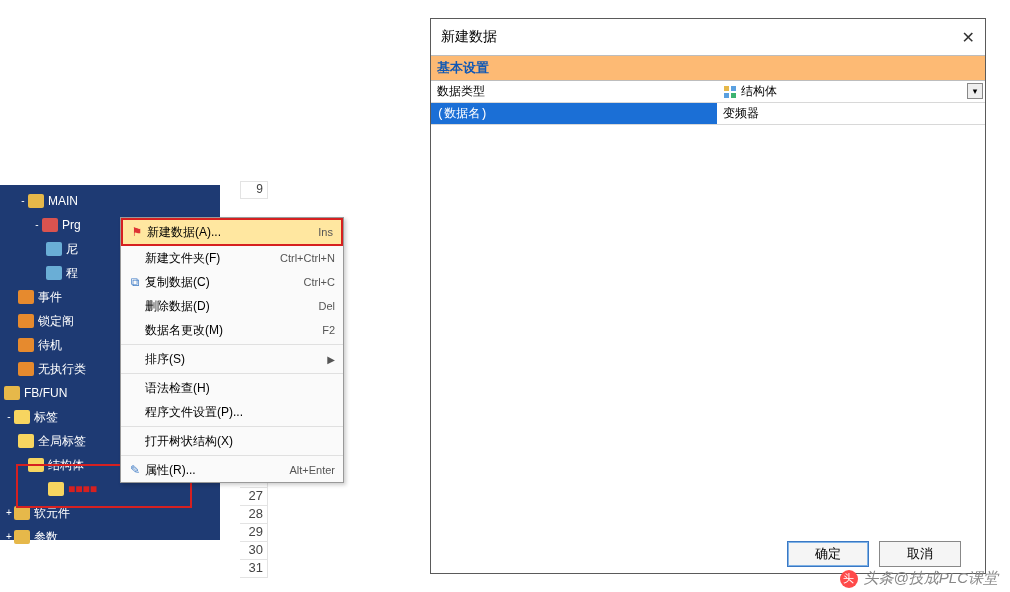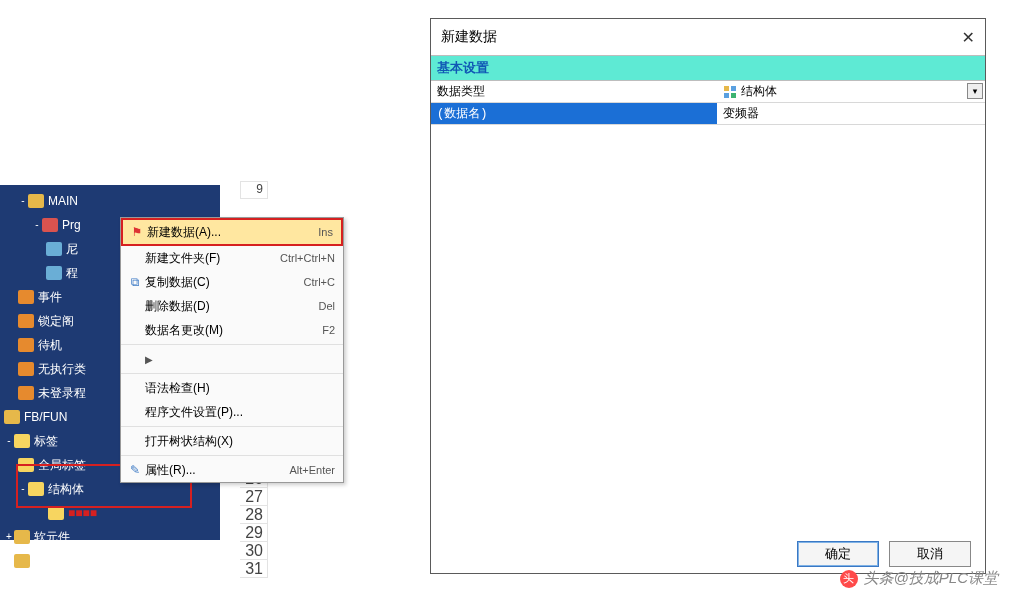--- a/index.html
+++ b/index.html
@@ -17,48 +17,48 @@
   .i-blue   { background: #6aaed6; border-radius: 2px; }
   .expander { width: 10px; color: #fff; display: inline-block; text-align:center; font-size:10px; line-height:10px;}
   .pad1 { padding-left: 14px; }
   .pad2 { padding-left: 28px; }
   .pad3 { padding-left: 42px; }
   .struct-box { position: absolute; left: 16px; top: 279px; width: 176px; height: 44px; border: 2px solid #d62020; }
   .struct-child { color: #d62020; font-size: 12px; padding-left: 44px; }
 
   
   .rownums { position: absolute; left: 240px; top: 0; width: 28px; }
-  .rownums div { height: 18px; text-align: right; padding-right: 4px; color: #444; font-size: 16px; border-bottom:1px solid #e3e3e3; border-right:1px solid #e3e3e3; background:#fff;}
+  .rownums div { height: 18px; text-align: right; padding-right: 4px; color: #444; font-size: 13px; border-bottom:1px solid #e3e3e3; border-right:1px solid #e3e3e3; background:#fff;}
   .rownum-top { position:absolute; left:240px; top:-4px; width:28px; height:18px; text-align:right; padding-right:4px; color:#444; font-size:12px; border:1px solid #e3e3e3; background:#fff;}
 
   
   .ctxmenu { position: absolute; left: 120px; top: 32px; width: 224px; background: #fafafa; border: 1px solid #999; box-shadow: 2px 2px 4px rgba(0,0,0,.2); }
   .ctxmenu .item { display: flex; align-items: center; height: 24px; padding: 0 8px 0 4px; }
   .ctxmenu .item .micon { width: 20px; height: 16px; display:inline-flex; align-items:center; justify-content:center; font-size:12px;}
   .ctxmenu .item .lbl { flex: 1; }
   .ctxmenu .item .shortcut { color: #555; font-size: 11px; }
   .ctxmenu .sep { height: 1px; background: #e0e0e0; margin: 2px 0; }
   .ctxmenu .highlight-wrap { border: 2px solid #d62020; }
   .ctxmenu .highlight-wrap .item { background: #ffe7a0; }
 
   
   .dialog { position: absolute; left: 430px; top: 18px; width: 556px; height: 556px; border: 1px solid #5a5a5a; background: #fff; }
   .dlg-title { height: 36px; display: flex; align-items: center; padding: 0 10px; font-size: 14px; }
   .dlg-title .close { margin-left: auto; font-size: 16px; color: #333; }
   .dlg-body { border-top: 1px solid #bdbdbd; }
-  .section-hdr { background: #5eead4; color: #1058b5; font-weight: bold; padding: 3px 6px; font-size: 13px; border-bottom:1px solid #bdbdbd;}
+  .section-hdr { background: #fdba74; color: #1058b5; font-weight: bold; padding: 3px 6px; font-size: 13px; border-bottom:1px solid #bdbdbd;}
   .row { display: flex; align-items: stretch; border-bottom: 1px solid #d8d8d8; height: 22px; }
   .cell-l { width: 286px; padding: 2px 6px; display:flex; align-items:center;font-family:Liberation Mono, monospace; }
   .cell-r { flex: 1; padding: 2px 6px; display: flex; align-items: center; position: relative; }
   .row-type .cell-r .dd { position:absolute; right:2px; top:2px; width:16px; height:16px; border:1px solid #888; background:#eee; display:flex; align-items:center; justify-content:center; font-size:9px; }
   .type-icon { width:14px; height:14px; margin-right:4px; display:inline-block; }
   .type-icon svg { display:block; }
   .row-name .cell-l { background: #1b6fd6; color: #fff; }
   .row-name .cell-r input { border: none; outline: none; width: 100%; font-size: 12px; font-family: inherit; }
-  .dlg-footer { position: absolute; bottom: 6px; right: 14px; display: flex; gap: 10px; }
+  .dlg-footer { position: absolute; bottom: 6px; right: 24px; display: flex; gap: 10px; }
   .btn { width: 82px; height: 26px; border: 1px solid #888; background: #f5f5f5; display: flex; align-items: center; justify-content: center; font-size: 13px; }
   .btn.primary { border: 1px solid #3a78c4; box-shadow: inset 0 0 0 1px #7fb2e6; }
 
   
   .watermark { position: absolute; right: 12px; bottom: 4px; font-size: 15px; color: #888; font-style: italic; display:flex; align-items:center; gap:6px;}
   .wm-ico { width:18px; height:18px; border-radius:50%; background:#ff4a4a; color:#fff; display:inline-flex; align-items:center; justify-content:center; font-size:11px; font-style:normal;}
 </style>
 </head>
 <body>
 
@@ -91,24 +91,20 @@
         <span class="icon i-orange"></span>
         <span>锁定阁</span>
       </div>
     <div class="tree-row pad1">
         <span class="icon i-orange"></span>
         <span>待机</span>
       </div>
     <div class="tree-row pad1">
         <span class="icon i-orange"></span>
         <span>无执行类</span>
-      </div>
-    <div class="tree-row pad1">
-        <span class="icon i-orange"></span>
-        <span>未登录程</span>
       </div>
     <div class="tree-row">
         <span class="icon i-folder"></span>
         <span>FB/FUN</span>
       </div>
     <div class="tree-row">
         <span class="expander">-</span>
         <span class="icon i-yellow"></span>
         <span>标签</span>
       </div>
@@ -171,20 +167,21 @@
       <span class="shortcut">Del</span>
     </div>
     <div class="item">
       <span class="micon"></span>
       <span class="lbl">数据名更改(M)</span>
       <span class="shortcut">F2</span>
     </div>
     <div class="sep"></div>
     <div class="item">
       <span class="micon"></span>
+      <span class="lbl">排序(S)</span>
       <span class="shortcut" style="font-size:10px;">▶</span>
     </div>
     <div class="sep"></div>
     <div class="item">
       <span class="micon"></span>
       <span class="lbl">语法检查(H)</span>
     </div>
     <div class="item">
       <span class="micon"></span>
       <span class="lbl">程序文件设置(P)...</span>

